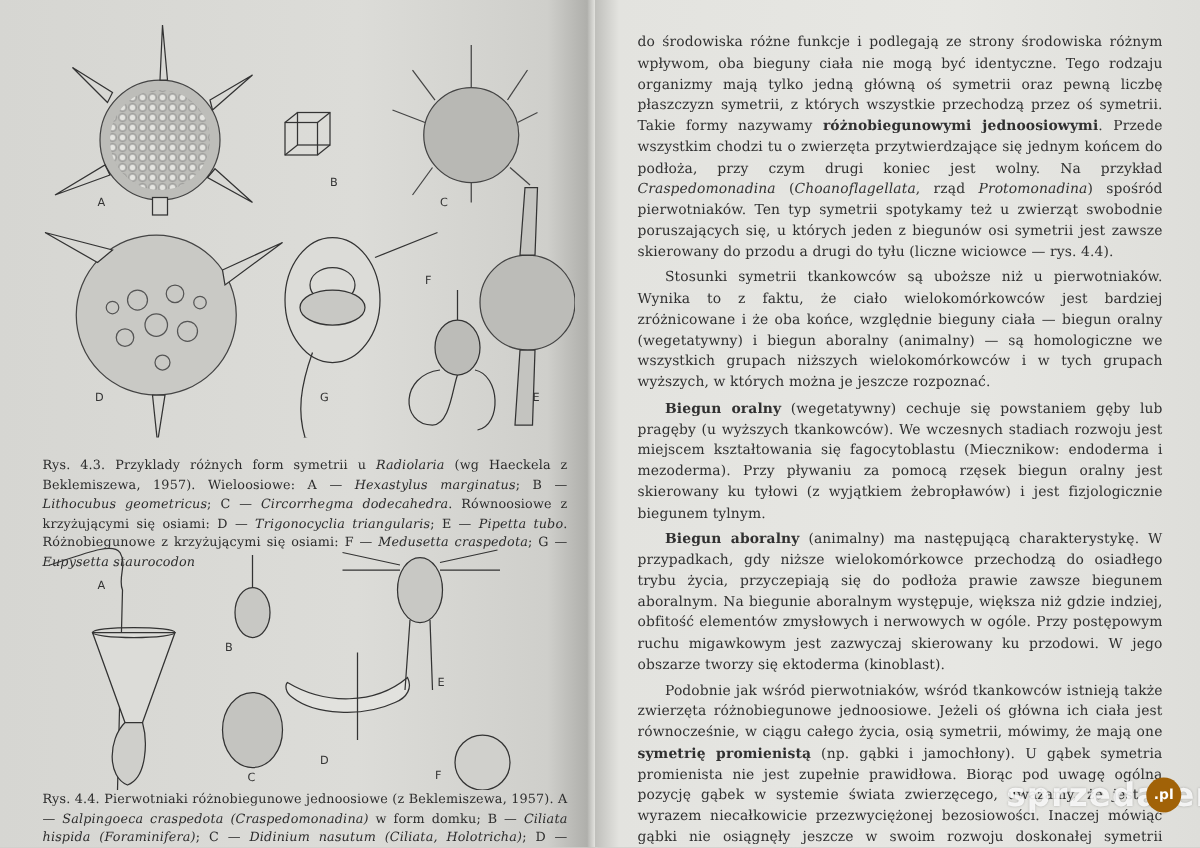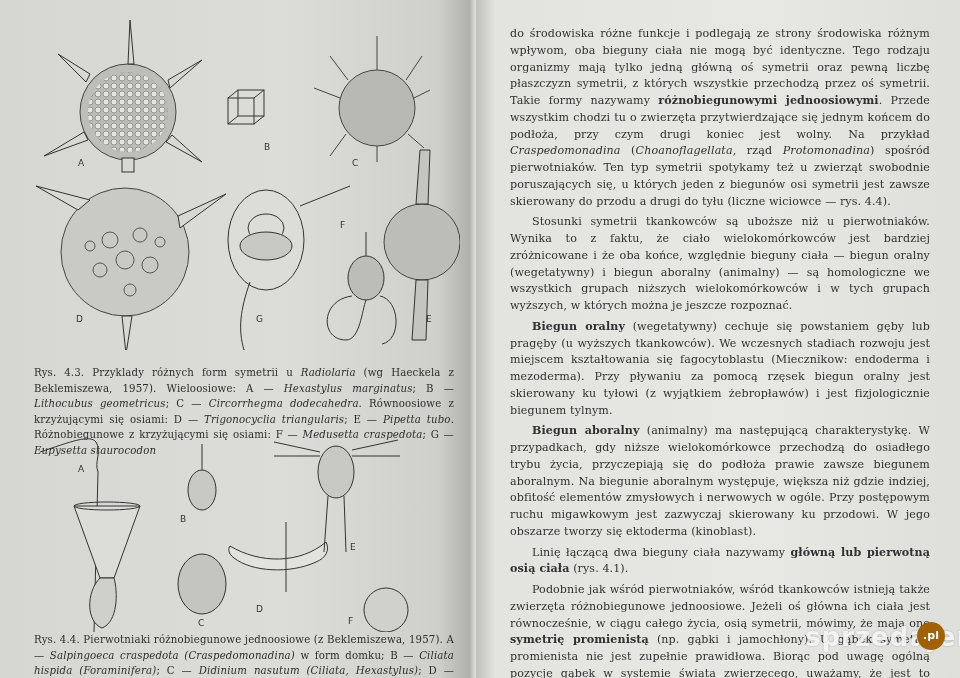--- a/index.html
+++ b/index.html
@@ -134,31 +134,30 @@
     </svg>
     <span class="fig-label" style="left:48px;top:32px;">A</span>
     <span class="fig-label" style="left:150px;top:82px;">B</span>
     <span class="fig-label" style="left:168px;top:186px;">C</span>
     <span class="fig-label" style="left:226px;top:172px;">D</span>
     <span class="fig-label" style="left:320px;top:110px;">E</span>
     <span class="fig-label" style="left:318px;top:184px;">F</span>
   </div>
 
   <div class="caption" style="left:34px;top:632px;width:420px;">
-    <span>Rys. 4.4. Pierwotniaki różnobiegunowe jednoosiowe (z Beklemiszewa, 1957). A — </span><i>Salpingoeca craspedota (Craspedomonadina)</i><span> w form domku; B — </span><i>Ciliata hispida (Foraminifera)</i><span>; C — </span><i>Didinium nasutum (Ciliata, Hexastylus)</i><span>; D — gametocyt</span>
+    <span>Rys. 4.4. Pierwotniaki różnobiegunowe jednoosiowe (z Beklemiszewa, 1957). A — </span><i>Salpingoeca craspedota (Craspedomonadina)</i><span> w form domku; B — </span><i>Ciliata hispida (Foraminifera)</i><span>; C — </span><i>Didinium nasutum (Ciliata, Holotricha)</i><span>; D — gametocyt</span>
   </div>
 </div>
 
 <div class="gutter"></div>
 
 <div class="page page-right"></div>
 
 <div class="text" id="body-text" style="top:22px;">
     <p><span>do środowiska różne funkcje i podlegają ze strony środowiska różnym wpływom, oba bieguny ciała nie mogą być identyczne. Tego rodzaju organizmy mają tylko jedną główną oś symetrii oraz pewną liczbę płaszczyzn symetrii, z których wszystkie przechodzą przez oś symetrii. Takie formy nazywamy </span><span class="b">różnobiegunowymi jednoosiowymi</span><span>. Przede wszystkim chodzi tu o zwierzęta przytwierdzające się jednym końcem do podłoża, przy czym drugi koniec jest wolny. Na przykład </span><span class="i">Craspedomonadina</span><span> (</span><span class="i">Choanoflagellata</span><span>, rząd </span><span class="i">Protomonadina</span><span>) spośród pierwotniaków. Ten typ symetrii spotykamy też u zwierząt swobodnie poruszających się, u których jeden z biegunów osi symetrii jest zawsze skierowany do przodu a drugi do tyłu (liczne wiciowce — rys. 4.4).</span></p>
     <p class="ind"><span>Stosunki symetrii tkankowców są uboższe niż u pierwotniaków. Wynika to z faktu, że ciało wielokomórkowców jest bardziej zróżnicowane i że oba końce, względnie bieguny ciała — biegun oralny (wegetatywny) i biegun aboralny (animalny) — są homologiczne we wszystkich grupach niższych wielokomórkowców i w tych grupach wyższych, w których można je jeszcze rozpoznać.</span></p>
     <p class="ind"><span class="b">Biegun oralny</span><span> (wegetatywny) cechuje się powstaniem gęby lub pragęby (u wyższych tkankowców). We wczesnych stadiach rozwoju jest miejscem kształtowania się fagocytoblastu (Miecznikow: endoderma i mezoderma). Przy pływaniu za pomocą rzęsek biegun oralny jest skierowany ku tyłowi (z wyjątkiem żebropławów) i jest fizjologicznie biegunem tylnym.</span></p>
     <p class="ind"><span class="b">Biegun aboralny</span><span> (animalny) ma następującą charakterystykę. W przypadkach, gdy niższe wielokomórkowce przechodzą do osiadłego trybu życia, przyczepiają się do podłoża prawie zawsze biegunem aboralnym. Na biegunie aboralnym występuje, większa niż gdzie indziej, obfitość elementów zmysłowych i nerwowych w ogóle. Przy postępowym ruchu migawkowym jest zazwyczaj skierowany ku przodowi. W jego obszarze tworzy się ektoderma (kinoblast).</span></p>
-    <p class="ind"><span>Linię łączącą dwa bieguny ciała nazywamy </span><span class="b">główną lub pierwotną osią ciała</span><span> (rys. 4.1).</span></p>
     <p class="ind"><span>Podobnie jak wśród pierwotniaków, wśród tkankowców istnieją także zwierzęta różnobiegunowe jednoosiowe. Jeżeli oś główna ich ciała jest równocześnie, w ciągu całego życia, osią symetrii, mówimy, że mają one </span><span class="b">symetrię promienistą</span><span> (np. gąbki i jamochłony). U gąbek symetria promienista nie jest zupełnie prawidłowa. Biorąc pod uwagę ogólną pozycję gąbek w systemie świata zwierzęcego, uważamy, że jest to wyrazem niecałkowicie przezwyciężonej bezosiowości. Inaczej mówiąc gąbki nie osiągnęły jeszcze w swoim rozwoju doskonałej symetrii promienistej. Spośród zwierząt, mających pierwotnie symetrię promienistą, w najdoskonalszej postaci znajdujemy ją u meduz (rys. 4.1.C). W różnych przypadkach symetrii promienistej, przez oś symetrii przechodzą płaszczyzny symetrii. W zależności od tego, ile płaszczyzn symetrii może być w danym</span></p>
   </div>
 
 <div class="wm">sprzedajemy</div>
 <div class="wm-badge">.pl</div>
 
 </body></html>

